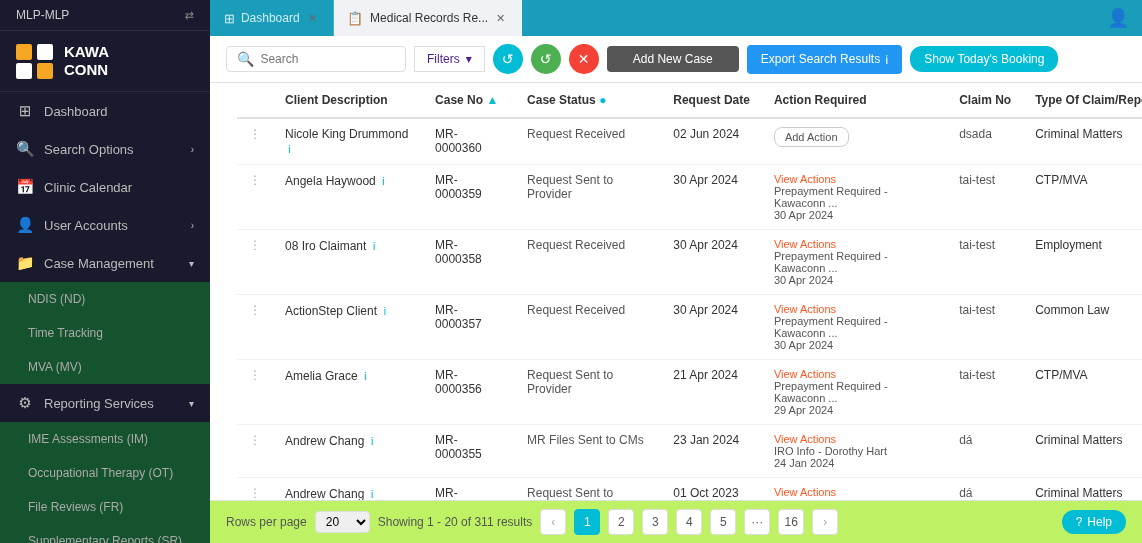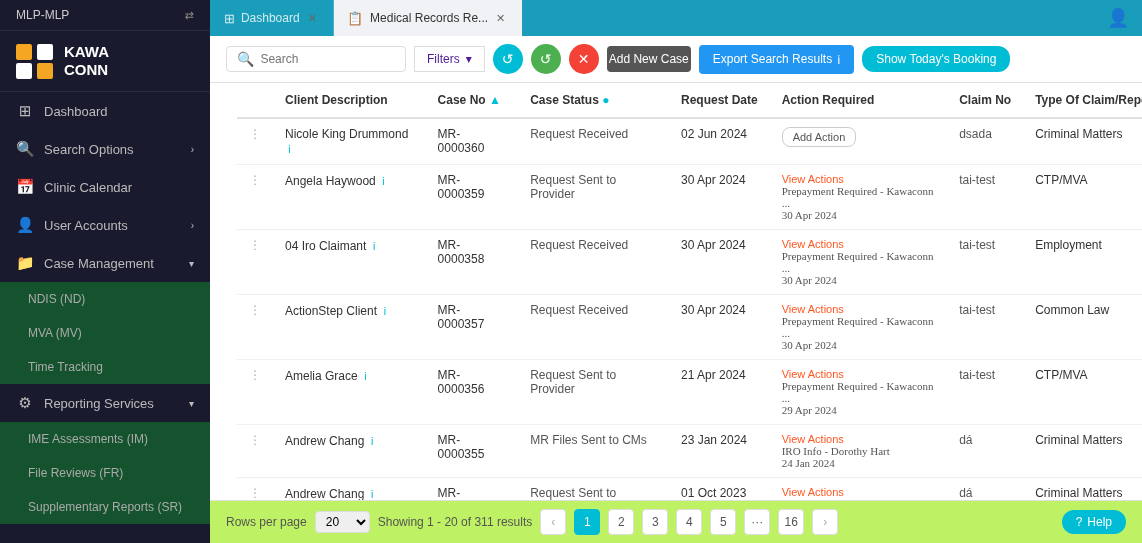--- a/index.html
+++ b/index.html
@@ -37,37 +37,37 @@
     
     .toolbar { background: white; padding: 8px 16px; display: flex; align-items: center; gap: 8px; border-bottom: 1px solid #e0e0e0; flex-shrink: 0; }
     .search-box { display: flex; align-items: center; border: 1px solid #ddd; border-radius: 4px; padding: 4px 10px; gap: 6px; width: 180px; }
     .search-box input { border: none; outline: none; font-size: 12px; color: #666; width: 100%; }
     .search-icon { color: #aaa; font-size: 14px; }
     .filter-btn { display: flex; align-items: center; gap: 6px; border: 1px solid #ddd; border-radius: 0; padding: 5px 12px; cursor: pointer; font-size: 12px; color: #4c1d95; background: white; }
     .icon-btn { width: 30px; height: 30px; border-radius: 50%; border: none; cursor: pointer; display: flex; align-items: center; justify-content: center; font-size: 14px; }
     .icon-btn.cyan { background: #00bcd4; color: white; }
     .icon-btn.green { background: #4caf50; color: white; }
     .icon-btn.red { background: #f44336; color: white; }
-    .add-btn { background: #555; color: white; border: none; border-radius: 4px; padding: 6px 2px; font-size: 12px; cursor: pointer; }
+    .add-btn { background: #555; color: white; border: none; border-radius: 4px; padding: 6px 26px; font-size: 12px; cursor: pointer; }
     .export-btn { background: #2196f3; color: white; border: none; border-radius: 4px; padding: 6px 14px; font-size: 12px; cursor: pointer; display: flex; align-items: center; gap: 5px; }
     .booking-btn { background: #00bcd4; color: white; border: none; border-radius: 12px; padding: 6px 14px; font-size: 12px; cursor: pointer; }
 
     
     .table-container { flex: 1; overflow-y: auto; background: white; }
     table { width: 100%; border-collapse: collapse; font-size: 12px; margin-left: 27px; }
     thead { background: white; position: sticky; top: 0; z-index: 2; }
     th { padding: 10px 12px; text-align: left; font-weight: 600; color: #333; border-bottom: 2px solid #e0e0e0; white-space: nowrap; }
     td { padding: 8px 12px; border-bottom: 1px solid #f0f0f0; color: #333; vertical-align: top; }
     .col-dots { width: 30px; color: #aaa; }
     .client-name { color: #333; font-weight: 500; }
     .info-icon { color: #00bcd4; font-size: 11px; margin-left: 3px; }
     .status-text { color: #555; }
     .action-required-orange { color: #ff5722; font-size: 11px; cursor: pointer; }
     .add-action-btn { border: 1px solid #ccc; border-radius: 8px; padding: 3px 10px; font-size: 11px; color: #555; cursor: pointer; background: white; }
-    .action-info { font-size: 11px; color: #555; font-family: Liberation Serif, serif; }
+    .action-info { font-size: 11px; color: #555; }
     .claim-no { color: #555; font-size: 12px; }
 
     
     .pagination { background: #bef264; border-top: 1px solid #e0e0e0; padding: 8px 16px; display: flex; align-items: center; gap: 8px; font-size: 12px; color: #555; flex-shrink: 0; }
     .pagination select { border: 1px solid #ddd; border-radius: 4px; padding: 2px 6px; font-size: 12px; }
     .page-btn { width: 26px; height: 26px; border-radius: 4px; border: 1px solid #ddd; background: white; cursor: pointer; display: flex; align-items: center; justify-content: center; font-size: 12px; color: #555; }
     .page-btn.active { background: #00bcd4; color: white; border-color: #00bcd4; }
     .page-nav { width: 26px; height: 26px; border-radius: 4px; border: 1px solid #ddd; background: white; cursor: pointer; display: flex; align-items: center; justify-content: center; color: #aaa; }
     .spacer { flex: 1; }
     .help-btn { background: #00bcd4; color: white; border: none; border-radius: 20px; padding: 5px 14px; font-size: 12px; cursor: pointer; display: flex; align-items: center; gap: 5px; }
@@ -114,35 +114,38 @@
   <div class="sidebar-item">
     <span class="icon">📁</span>
     <span>Case Management</span>
     <span class="arrow">▾</span>
   </div>
   <div class="sidebar-submenu">
     <div class="sidebar-item">
       <span>NDIS (ND)</span>
     </div>
     <div class="sidebar-item">
+      <span>Time Tracking</span>
+    </div>
+    <div class="sidebar-item">
       <span>MVA (MV)</span>
-    </div>
-    <div class="sidebar-item">
-      <span>Time Tracking</span>
     </div>
   </div>
 
   <div class="sidebar-item">
     <span class="icon">⚙</span>
     <span>Reporting Services</span>
     <span class="arrow">▾</span>
   </div>
   <div class="sidebar-submenu">
     <div class="sidebar-item">
       <span>IME Assessments (IM)</span>
+    </div>
+    <div class="sidebar-item">
+      <span>Occupational Therapy (OT)</span>
     </div>
     <div class="sidebar-item">
       <span>File Reviews (FR)</span>
     </div>
     <div class="sidebar-item">
       <span>Supplementary Reports (SR)</span>
     </div>
 
   </div>
 
@@ -229,21 +232,21 @@
               <div class="action-required-orange">View Actions</div>
         <div class="action-info">Prepayment Required - Kawaconn ...</div>
         <div class="action-info">30 Apr 2024</div>
             </td>
       <td class="claim-no">tai-test</td>
       <td>CTP/MVA</td>
     </tr>
           <tr>
       <td class="col-dots">⋮</td>
       <td>
-        <span class="client-name">04 Iro Claimant</span>
+        <span class="client-name">08 Iro Claimant</span>
         <span class="info-icon">ℹ</span>
       </td>
       <td>MR-0000358</td>
       <td class="status-text">Request Received</td>
       <td>30 Apr 2024</td>
       <td>
               <div class="action-required-orange">View Actions</div>
         <div class="action-info">Prepayment Required - Kawaconn ...</div>
         <div class="action-info">30 Apr 2024</div>
             </td>

